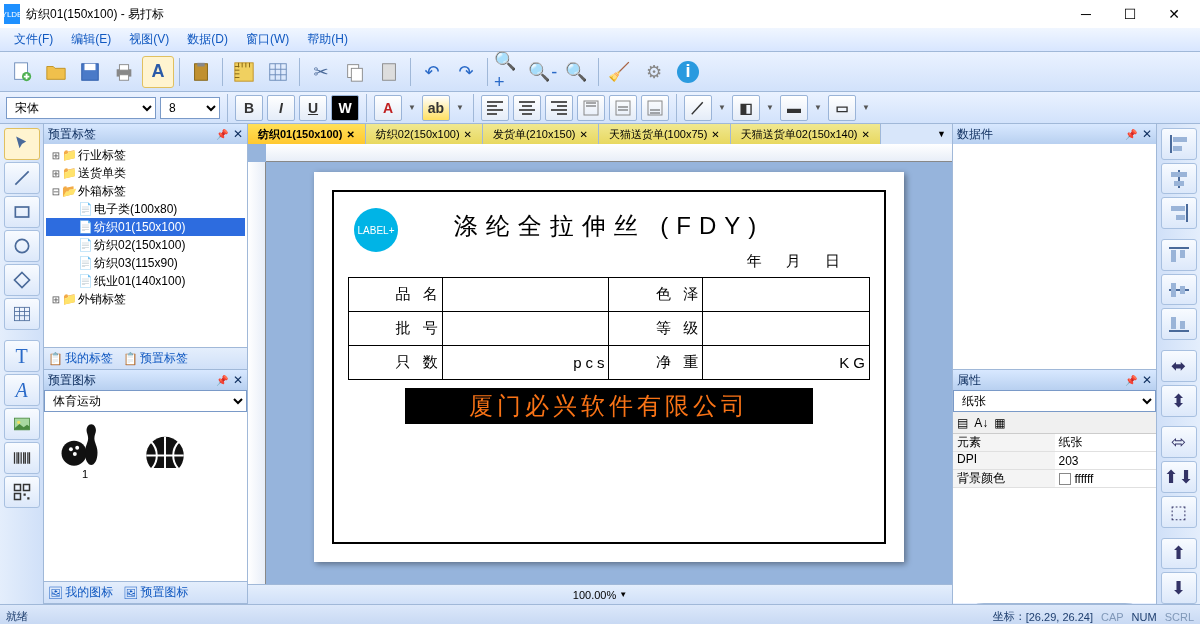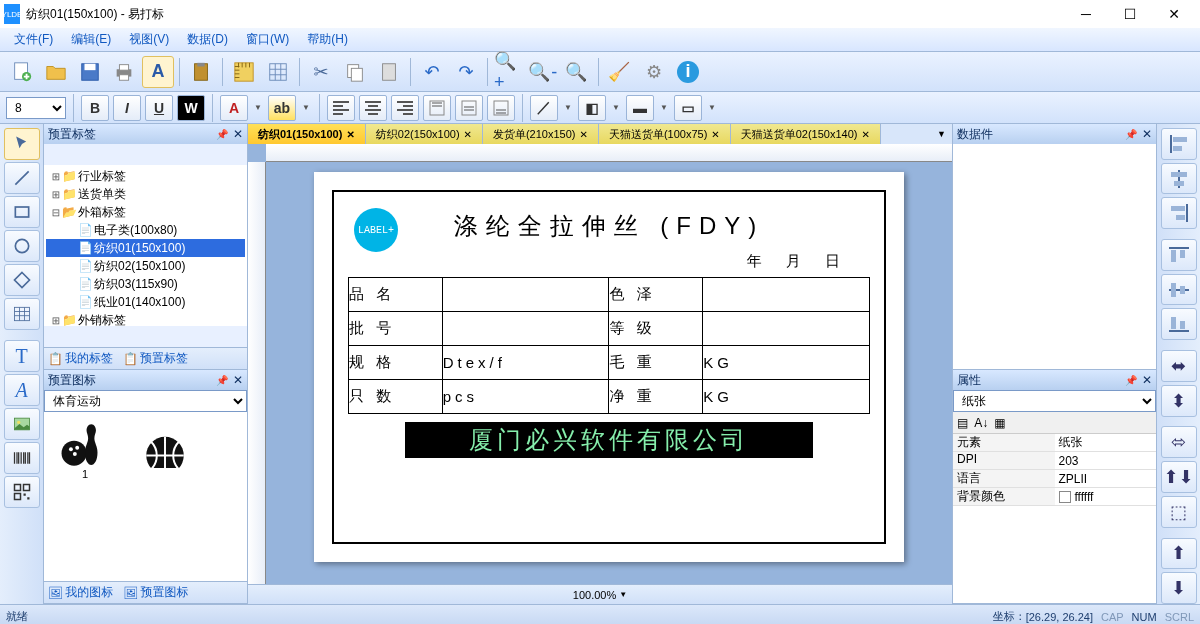--- a/index.html
+++ b/index.html
@@ -56,26 +56,26 @@
 .tab { padding:2px 10px; font-size:11px; border-right:1px solid #a0b8d8; background:linear-gradient(#f0e890,#e8d860); display:flex; align-items:center; white-space:nowrap; }
 .tab.active { background:linear-gradient(#ffe058,#ffc830); font-weight:bold; }
 .tab-close { margin-left:4px; font-size:10px; }
 .ruler-area { flex:1; display:flex; flex-direction:column; background:#96b4dc; position:relative; }
 .ruler-h { height:18px; background:linear-gradient(#fff,#e8eef8); border-bottom:1px solid #888; margin-left:18px; }
 .ruler-body { flex:1; display:flex; }
 .ruler-v { width:18px; background:linear-gradient(90deg,#fff,#e8eef8); border-right:1px solid #888; }
 .canvas-scroll { flex:1; overflow:auto; background:#96b4dc; display:flex; align-items:flex-start; justify-content:center; padding:10px; }
 .paper { width:590px; height:390px; background:#fff; box-shadow:2px 2px 6px rgba(0,0,0,.4); padding:18px; font-family:"SimSun","宋体",serif; }
 .label-border { border:2px solid #000; height:100%; padding:8px 14px; position:relative; }
-.label-logo { width:44px; height:44px; border-radius:50%; background:#00b4e6; color:#fff; font-size:10px; display:flex; align-items:center; justify-content:center; position:absolute; top:16px; left:20px;font-family:Liberation Mono, monospace; }
+.label-logo { width:44px; height:44px; border-radius:50%; background:#00b4e6; color:#fff; font-size:10px; display:flex; align-items:center; justify-content:center; position:absolute; top:16px; left:20px; }
 .label-title { text-align:center; font-size:24px; letter-spacing:8px; margin-top:10px; }
 .label-date { text-align:right; font-size:15px; letter-spacing:10px; margin:10px 20px 6px 0; }
 .label-table { width:100%; border-collapse:collapse; }
-.label-table td { border:1.5px solid #000; height:34px; font-size:15px; text-align:left; letter-spacing:4px; }
-.label-company { background:#000; color:#86efac; font-size:24px; text-align:center; letter-spacing:4px; width:78%; margin:8px auto 0; padding:2px 0; }
+.label-table td { border:1.5px solid #000; height:34px; font-size:15px; text-align:right; letter-spacing:4px; }
+.label-company { background:#000; color:#f97316; font-size:24px; text-align:center; letter-spacing:4px; width:78%; margin:8px auto 0; padding:2px 0; }
 .zoom-bar { height:20px; background:linear-gradient(#e4eefc,#d0e0f8); display:flex; align-items:center; justify-content:center; font-size:11px; border-top:1px solid #a0b8d8; }
 
 
 .right-tools { width:44px; background:linear-gradient(90deg,#d0e0f8,#e4eefc); border-left:1px solid #a0b8d8; display:flex; flex-direction:column; align-items:center; padding-top:4px; gap:3px; }
 
 
 .right-panels { width:204px; display:flex; flex-direction:column; border-left:1px solid #a0b8d8; }
 .propgrid { font-size:12px; }
 .propgrid-row { display:flex; height:18px; border-bottom:1px solid #e0e0e0; }
 .propgrid-row .k { width:50%; padding-left:4px; background:#f4f4f4; }
@@ -183,20 +183,21 @@
   <div class="tb-btn" style="color:#2a6ac8;">🔍</div>
   <div class="tb-sep"></div>
   <div class="tb-btn" style="color:#d09020;">🧹</div>
   <div class="tb-btn" style="color:#888;">⚙</div>
   <div class="tb-btn">
       <span style="display:inline-flex;width:22px;height:22px;border-radius:50%;background:#2a9adf;color:#fff;align-items:center;justify-content:center;font-weight:bold;">i</span>
     </div>
 </div>
 
 <div class="fmtbar">
+  <select class="combo" style="width:150px;"><option>宋体</option></select>
   <select class="combo" style="width:60px;"><option>8</option></select>
   <div class="tb-sep"></div>
   <div class="fmt-btn">B</div>
   <div class="fmt-btn" style="font-style:italic;">I</div>
   <div class="fmt-btn" style="text-decoration:underline;">U</div>
   <div class="fmt-btn" style="background:#000;color:#fff;">W</div>
   <div class="tb-sep"></div>
   <div class="fmt-btn" style="color:#c02020;">A</div>
     <div class="dd">▼</div>
   <div class="fmt-btn" style="background:linear-gradient(#fff,#ffe060);text-align:right;">ab</div>
@@ -304,21 +305,21 @@
           <rect x="2" y="2" width="8" height="8" fill="none" stroke="#333" stroke-width="2"></rect>
           <rect x="14" y="2" width="8" height="8" fill="none" stroke="#333" stroke-width="2"></rect>
           <rect x="2" y="14" width="8" height="8" fill="none" stroke="#333" stroke-width="2"></rect>
           <rect x="14" y="14" width="3" height="3" fill="#333"></rect>
           <rect x="19" y="19" width="3" height="3" fill="#333"></rect>
         </svg>
       </div>
   </div>
 
   <div class="left-panels">
-    <div class="panel" style="height:246px;gap:21px;">
+    <div class="panel" style="height:246px;">
       <div class="panel-hdr">
         <span class="panel-hdr-title">预置标签</span>
         <span class="pin-icon">📌</span>
         <span>✕</span>
       </div>
       <div class="panel-body">
         <div class="tree">
           <div class="tree-row">
               <span class="tree-exp">⊞</span>
               <span class="tree-icon folder">📁</span>
@@ -445,26 +446,20 @@
                       <td style="width:18%">色 泽</td>
                       <td></td>
                     </tr>
                 <tr>
                       <td>批 号</td>
                       <td></td>
                       <td>等 级</td>
                       <td></td>
                     </tr>
                 <tr>
-                      <td>规 格</td>
-                      <td>Dtex/f</td>
-                      <td>毛 重</td>
-                      <td>KG</td>
-                    </tr>
-                <tr>
                       <td>只 数</td>
                       <td>pcs</td>
                       <td>净 重</td>
                       <td>KG</td>
                     </tr>
               </tbody>
                 </table>
               <div class="label-company">厦门必兴软件有限公司</div>
             </div>
           </div>
@@ -478,44 +473,40 @@
 
   <div class="right-panels">
     <div class="panel" style="height:246px;">
       <div class="panel-hdr">
         <span class="panel-hdr-title">数据件</span>
         <span class="pin-icon">📌</span>
         <span>✕</span>
       </div>
       <div class="panel-body"></div>
     </div>
-    <div class="panel" style="flex:1;">
+    <div class="panel" style="flex:1;border-radius:31px;">
       <div class="panel-hdr">
         <span class="panel-hdr-title">属性</span>
         <span class="pin-icon">📌</span>
         <span>✕</span>
       </div>
       <select class="combo" style="width:100%;border-radius:0;"><option>纸张</option></select>
       <div style="height:22px;background:#f0f0f0;border-bottom:1px solid #ccc;display:flex;align-items:center;padding:0 4px;gap:6px;">
         <span>▤</span>
         <span>A↓</span>
         <span>▦</span>
       </div>
       <div class="panel-body propgrid">
         <div class="propgrid-row">
             <div class="k">元素</div>
             <div class="v">纸张</div>
           </div>
         <div class="propgrid-row">
             <div class="k">DPI</div>
             <div class="v">203</div>
-          </div>
-        <div class="propgrid-row">
-            <div class="k">语言</div>
-            <div class="v">ZPLII</div>
           </div>
         <div class="propgrid-row">
             <div class="k">背景颜色</div>
             <div class="v">
               <span class="color-swatch"></span>
               <span>ffffff</span>
             </div>
           </div>
       </div>
     </div>

